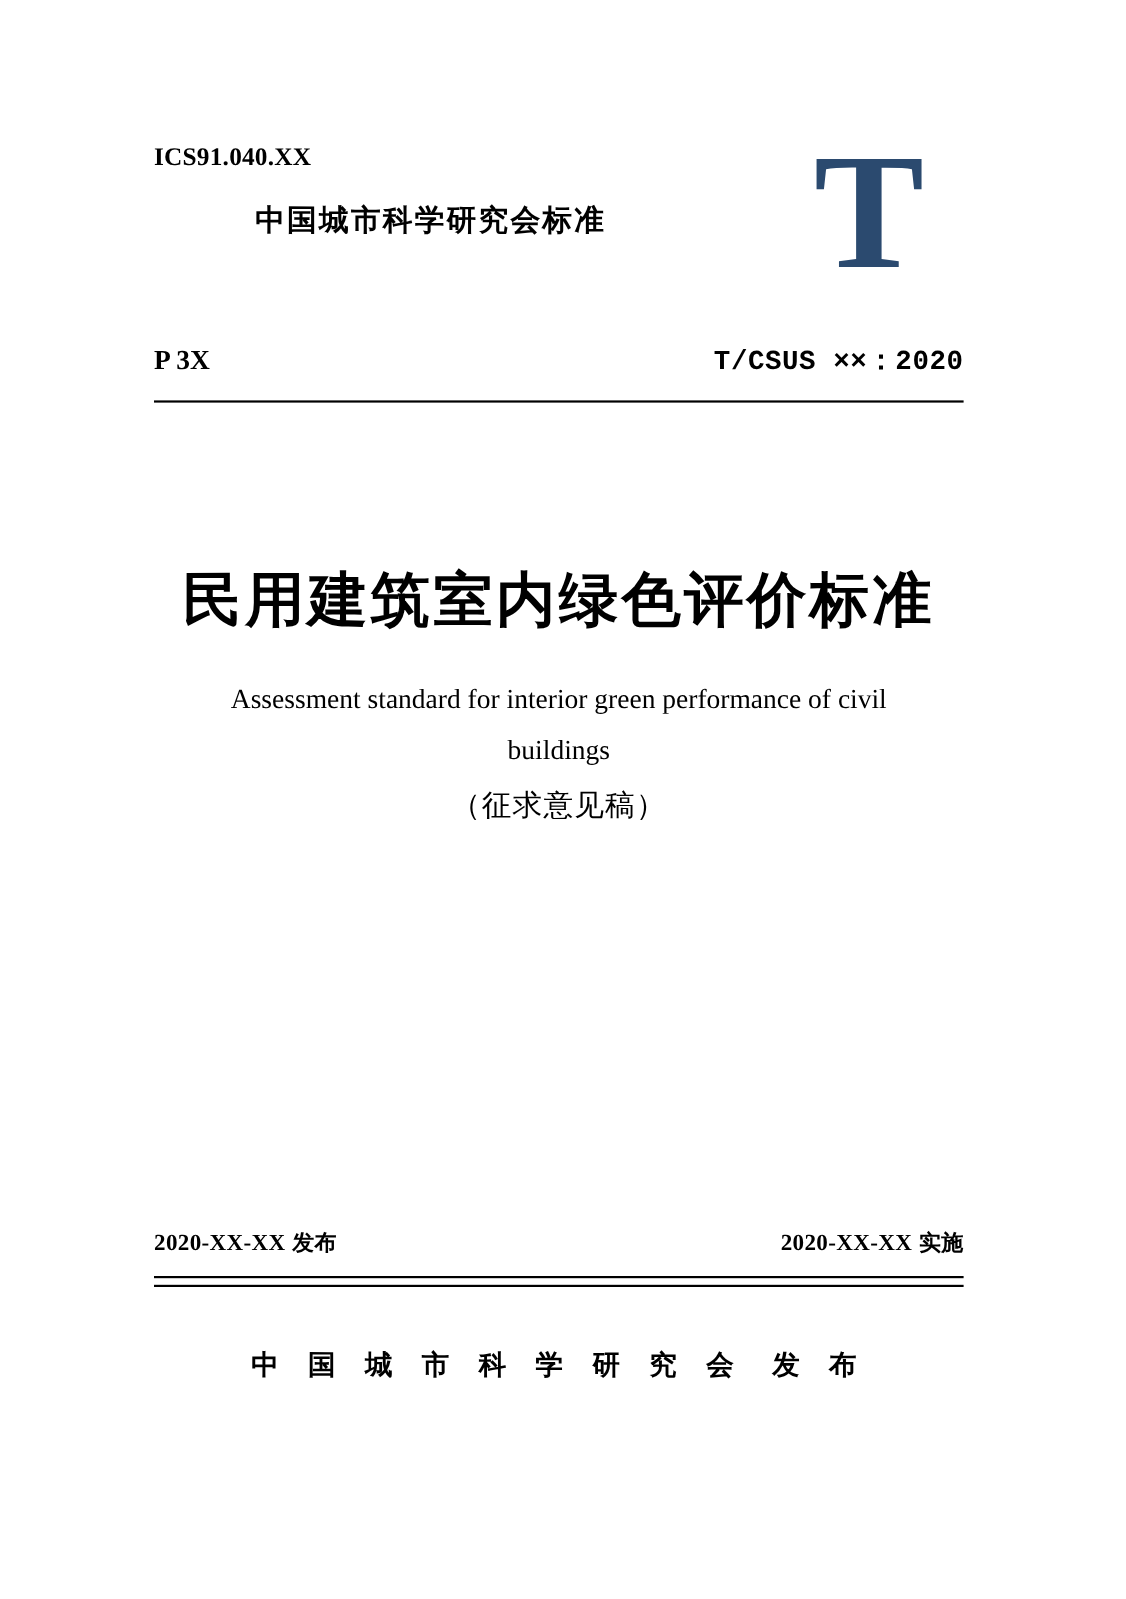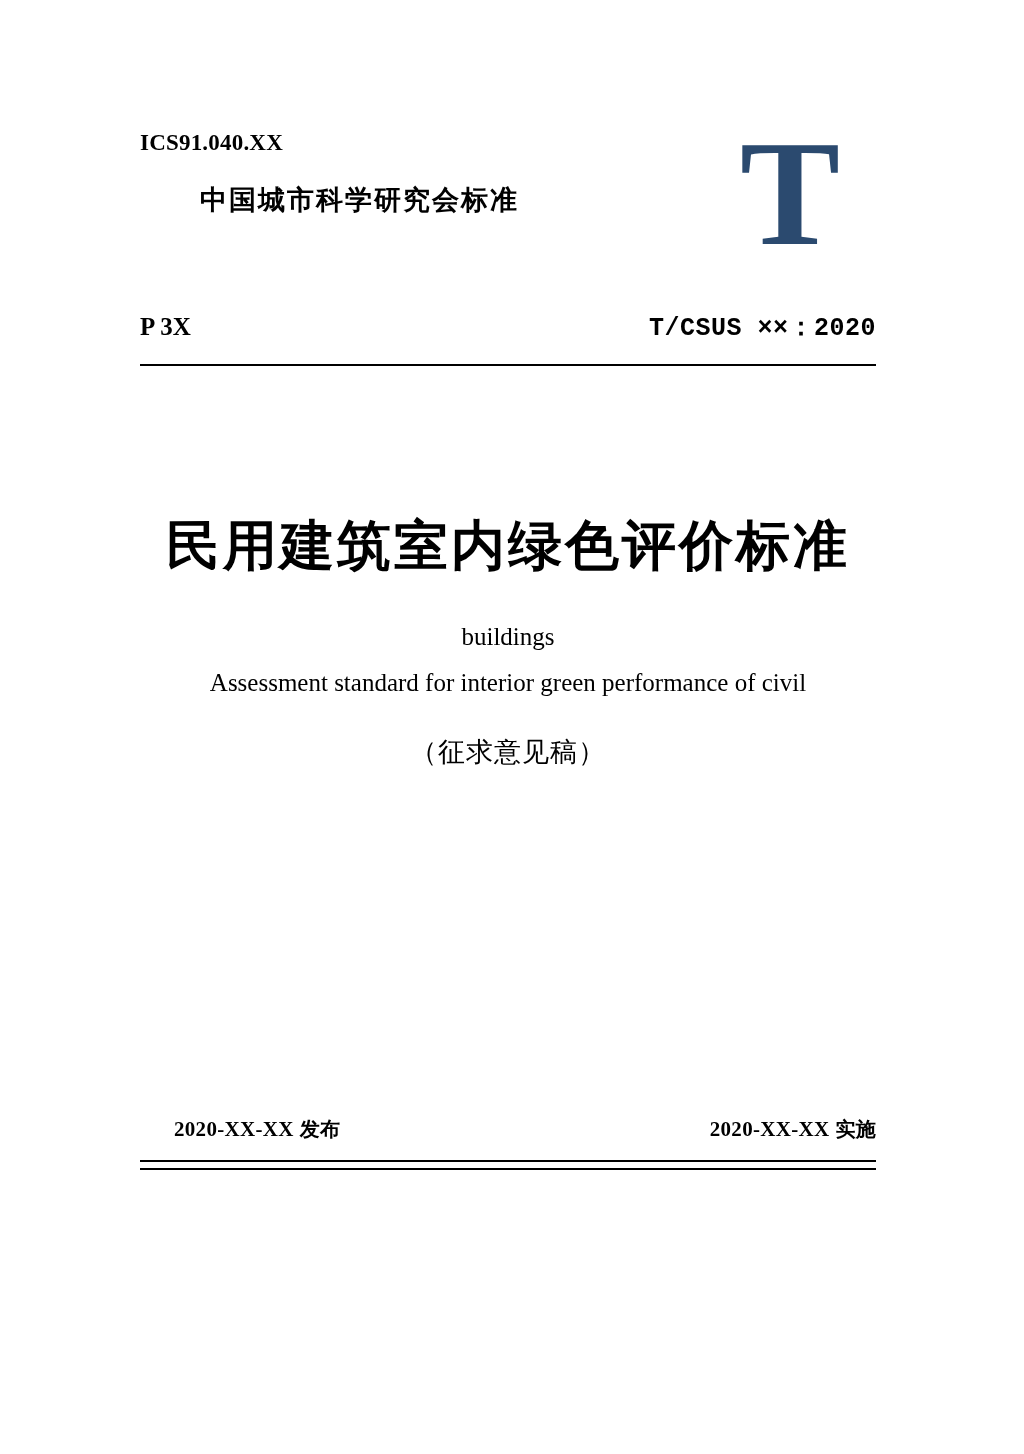--- a/index.html
+++ b/index.html
@@ -35,21 +35,21 @@
 
   .ics-line {
     font-size: 23px;
     font-weight: bold;
     letter-spacing: 0.2px;
     font-family: "Liberation Serif", serif;
   }
 
   .org-standard {
     margin-top: 26px;
-    margin-left: 60px;
+    margin-left: 92px;
     font-size: 27px;
     font-weight: bold;
     letter-spacing: 2px;
     font-family: "DejaVu Sans", sans-serif;
   }
 
   .big-t {
     position: absolute;
     right: 36px;
     top: -8px;
@@ -104,41 +104,40 @@
 
   .title-en {
     margin-top: 34px;
     font-size: 25px;
     line-height: 1.85;
     font-family: "Liberation Serif", serif;
     padding: 0 8px;
   }
 
   .title-note {
-    margin-top: 28px;
+    margin-top: 8px;
     font-size: 27px;
     font-family: "DejaVu Sans", sans-serif;
     letter-spacing: 1px;
   }
 
   
   .dates-row {
     position: absolute;
     left: 140px;
     top: 1104px;
     width: 736px;
     display: flex;
     justify-content: space-between;
     font-size: 21px;
     font-weight: bold;
   }
   .date-item {
     font-family: "Liberation Serif", serif;
     letter-spacing: 0.3px;
-    margin-left: 34px;
   }
   .date-item .cn {
     font-family: "DejaVu Sans", sans-serif;
     font-weight: bold;
     margin-left: 6px;
     font-size: 20px;
   }
 
   
   .publisher {
@@ -171,32 +170,35 @@
   <div class="code-row">
     <div class="code-left">P 3X</div>
     <div class="code-right">T/CSUS ××：2020</div>
   </div>
 
   <div class="rule rule-top"></div>
 
   <div class="title-zone">
     <div class="title-cn">民用建筑室内绿色评价标准</div>
     <div class="title-en">
+      <div>Assessment standard for interior green performance of civil</div>
       <div>buildings</div>
-      <div>Assessment standard for interior green performance of civil</div>
     </div>
     <div class="title-note">（征求意见稿）</div>
   </div>
 
   <div class="dates-row">
     <div class="date-item">
       <span>2020-XX-XX</span><span class="cn">发布</span>
     </div>
     <div class="date-item">
       <span>2020-XX-XX</span><span class="cn">实施</span>
     </div>
   </div>
 
   <div class="rule rule-bottom-1"></div>
   <div class="rule rule-bottom-2"></div>
 
+  <div class="publisher">
+    <span>中 国 城 市 科 学 研 究 会</span><span class="pub-action">发 布</span>
+  </div>
 
 </div>
 
 </body></html>

